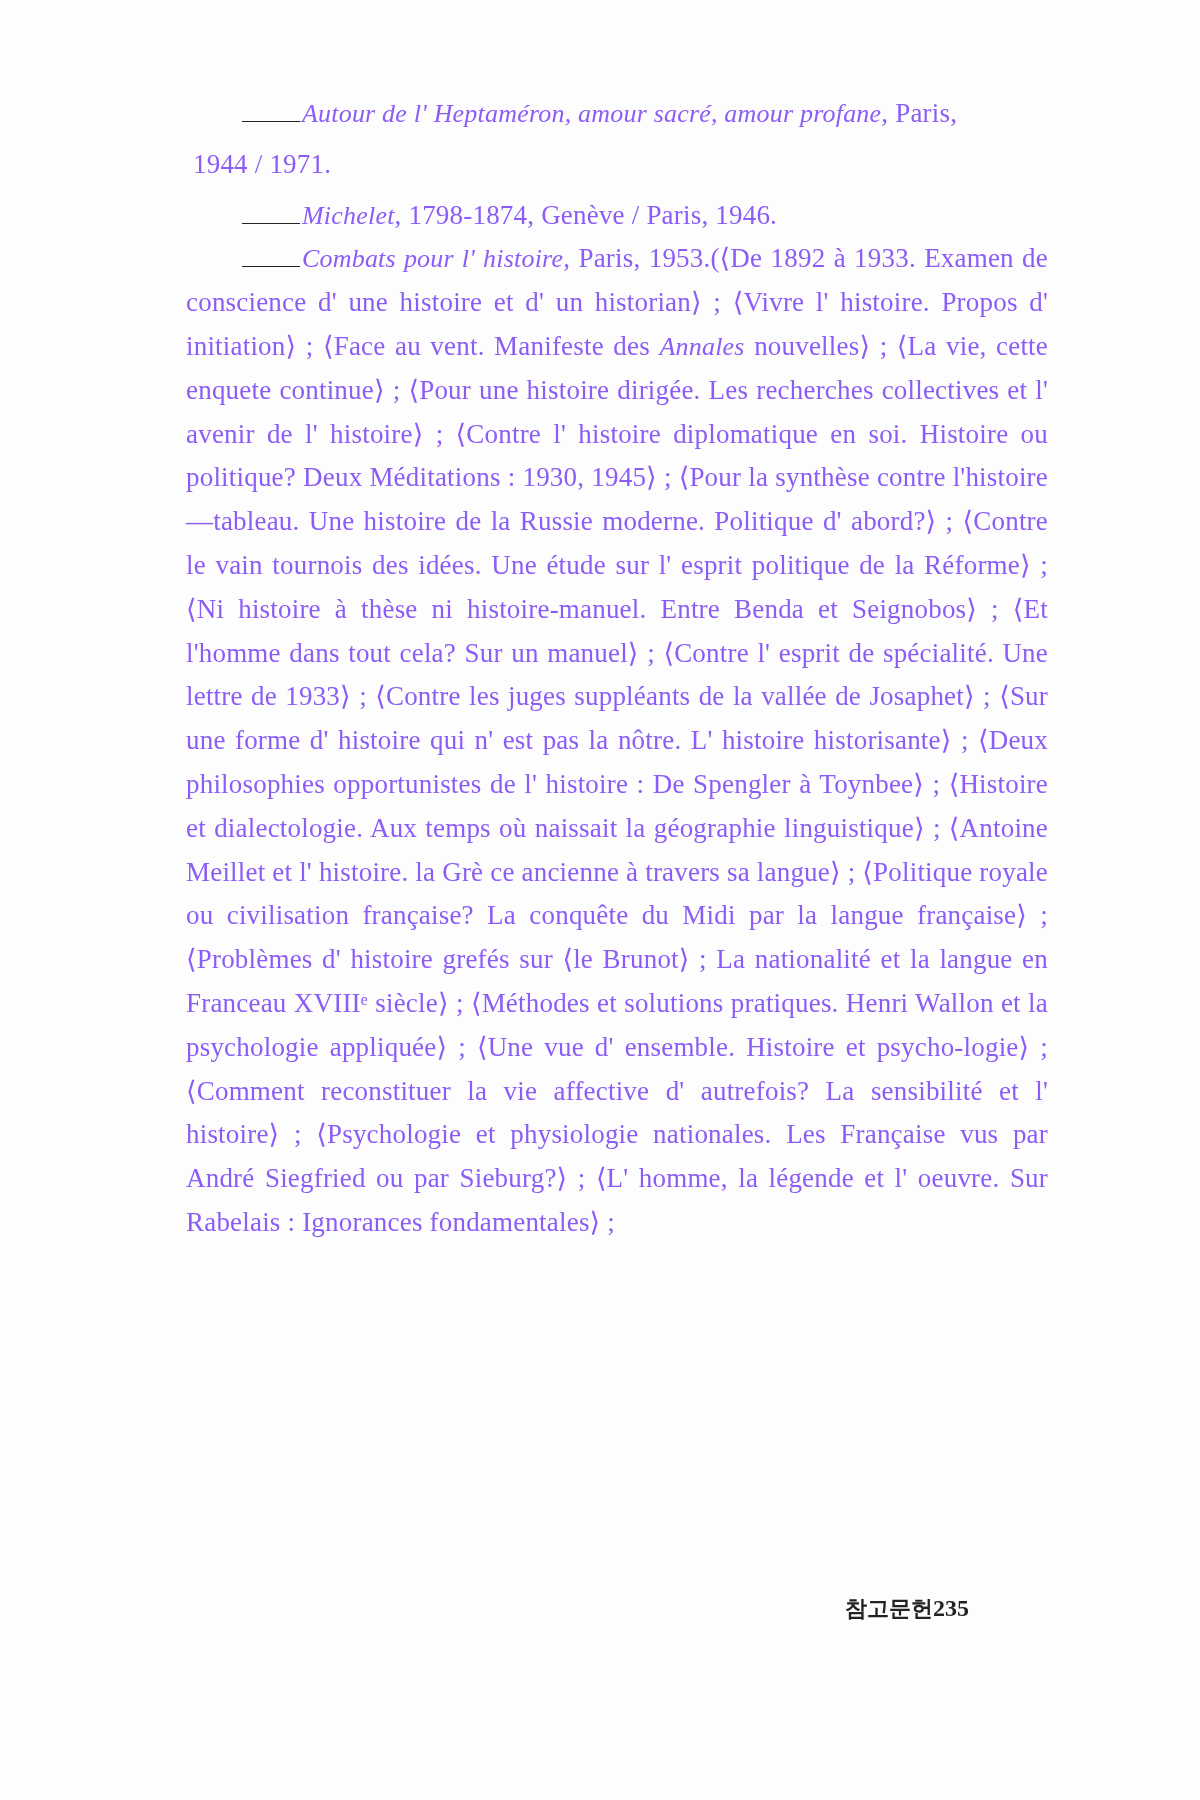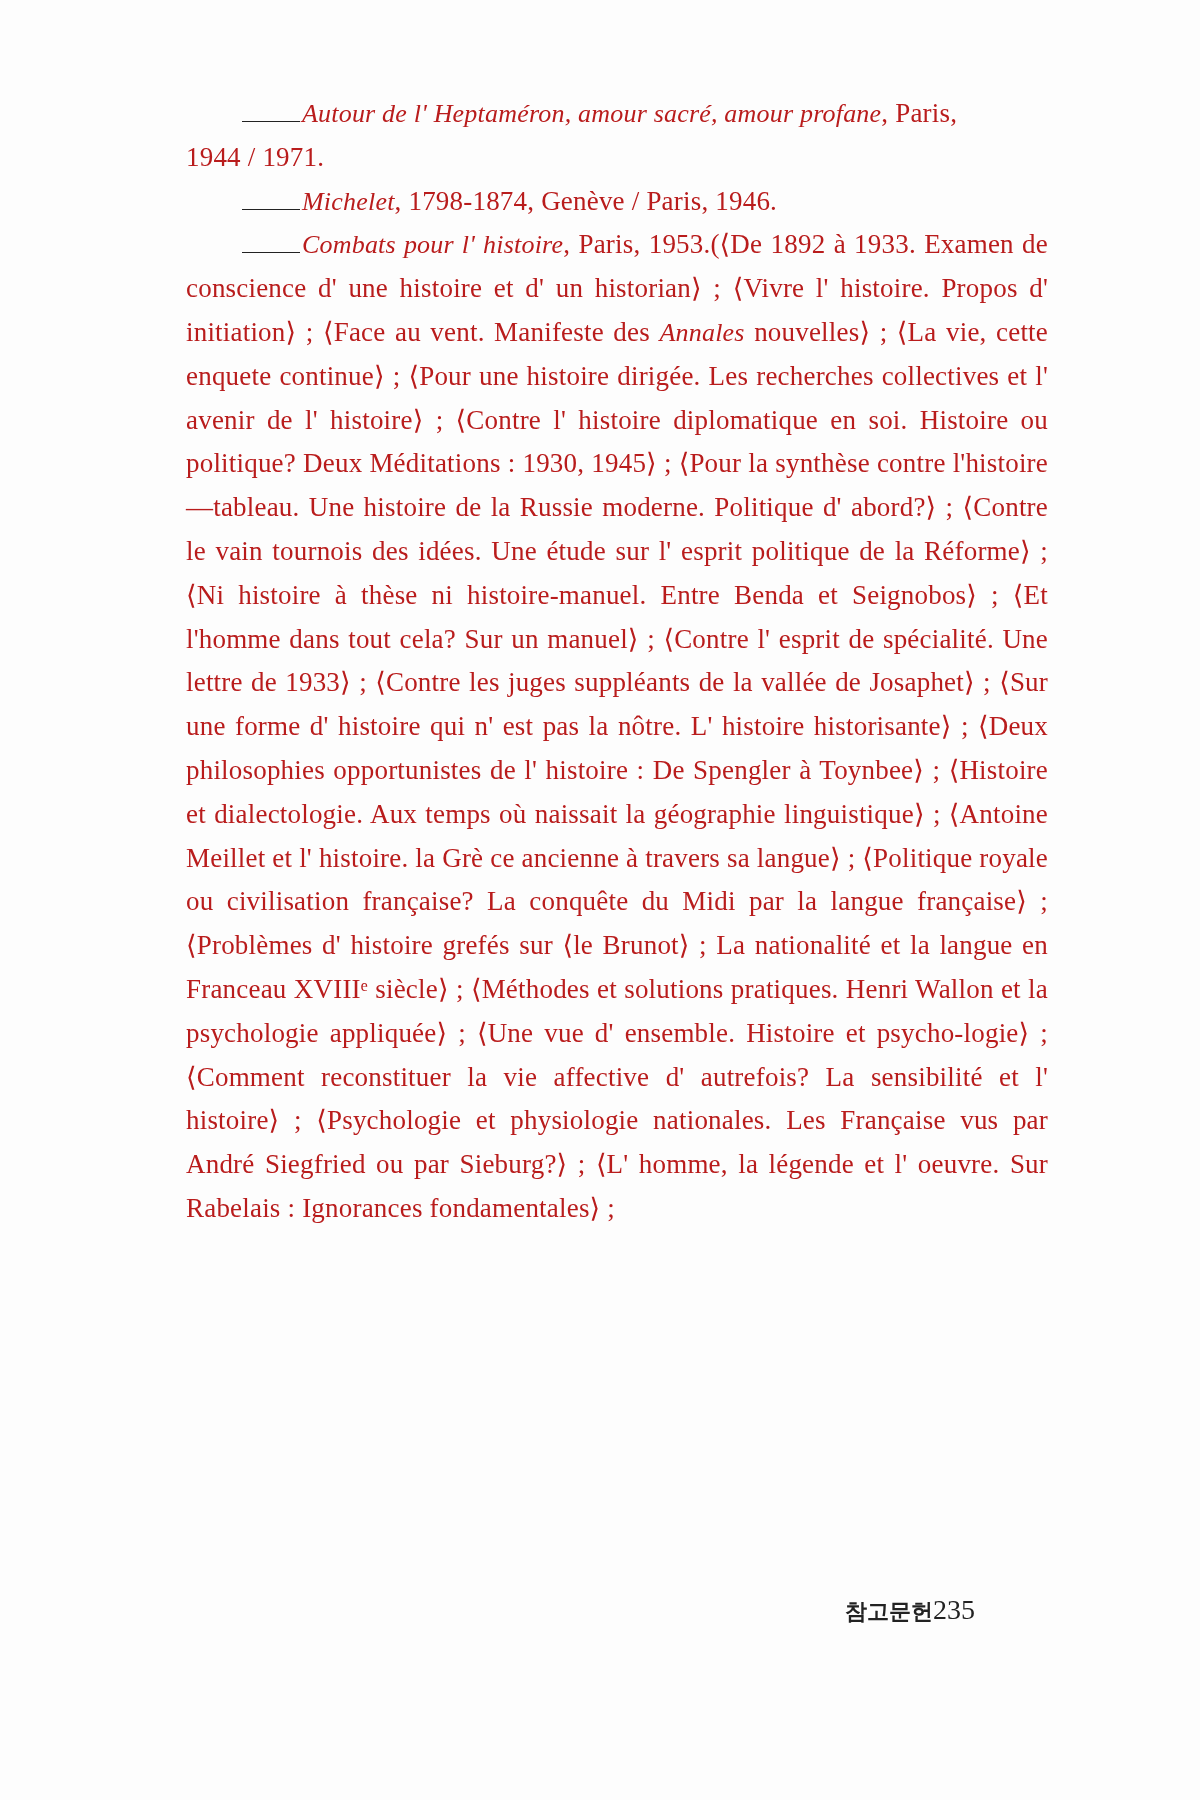--- a/index.html
+++ b/index.html
@@ -14,21 +14,21 @@
       overflow: hidden;
       background: #fdfdfd;
     }
     .page {
       position: absolute;
       left: 186px;
       top: 92px;
       width: 862px;
       font-family: "DejaVu Serif", "Liberation Serif", serif;
       font-size: 25px;
-      color: #b91c1c;
+      color: #8b5cf6;
       line-height: 43.8px;
       text-align: justify;
       letter-spacing: 0.2px;
     }
     .entry {
       margin: 0;
       text-indent: 62px;
     }
     .entry .dash {
       display: inline-block;
@@ -55,32 +55,32 @@
       top: 1594px;
       font-family: "DejaVu Sans", sans-serif;
       font-size: 22px;
       font-weight: bold;
       color: #222;
       display: flex;
       align-items: baseline;
     }
     .footer .num {
       font-family: "Liberation Serif", serif;
-      font-weight: normal;
-      font-size: 28px;
+      font-weight: bold;
+      font-size: 24px;
     }
   </style>
 </head>
 <body>
 
 <div class="page">
   <p class="entry body-text">
     <span class="dash"></span><i>Autour de l' Heptaméron, amour sacré, amour profane</i><span>, Paris,</span>
   </p>
-  <p class="body-text" style="margin:0;">
+  <p class="body-text" style="margin:7px;">
     <span>1944 / 1971.</span>
   </p>
   <p class="entry body-text">
     <span class="dash"></span><i>Michelet</i><span>, 1798-1874, Genève / Paris, 1946.</span>
   </p>
   <p class="entry body-text">
     <span class="dash"></span><i>Combats pour l' histoire</i><span>, Paris, 1953.(⟨De 1892 à 1933. Examen de conscience d' une histoire et d' un historian⟩ ; ⟨Vivre l' histoire. Propos d' initiation⟩ ; ⟨Face au vent. Manifeste des </span><i>Annales</i><span> nouvelles⟩ ; ⟨La vie, cette enquete continue⟩ ; ⟨Pour une histoire dirigée. Les recherches collectives et l' avenir de l' histoire⟩ ; ⟨Contre l' histoire diplomatique en soi. Histoire ou politique? Deux Méditations : 1930, 1945⟩ ; ⟨Pour la synthèse contre l'histoire—tableau. Une histoire de la Russie moderne. Politique d' abord?⟩ ; ⟨Contre le vain tournois des idées. Une étude sur l' esprit politique de la Réforme⟩ ; ⟨Ni histoire à thèse ni histoire-manuel. Entre Benda et Seignobos⟩ ; ⟨Et l'homme dans tout cela? Sur un manuel⟩ ; ⟨Contre l' esprit de spécialité. Une lettre de 1933⟩ ; ⟨Contre les juges suppléants de la vallée de Josaphet⟩ ; ⟨Sur une forme d' histoire qui n' est pas la nôtre. L' histoire historisante⟩ ; ⟨Deux philosophies opportunistes de l' histoire : De Spengler à Toynbee⟩ ; ⟨Histoire et dialectologie. Aux temps où naissait la géographie linguistique⟩ ; ⟨Antoine Meillet et l' histoire. la Grè ce ancienne à travers sa langue⟩ ; ⟨Politique royale ou civilisation française? La conquête du Midi par la langue française⟩ ; ⟨Problèmes d' histoire grefés sur ⟨le Brunot⟩ ; La nationalité et la langue en Franceau XVIIIᵉ siècle⟩ ; ⟨Méthodes et solutions pratiques. Henri Wallon et la psychologie appliquée⟩ ; ⟨Une vue d' ensemble. Histoire et psycho-logie⟩ ; ⟨Comment reconstituer la vie affective d' autrefois? La sensibilité et l' histoire⟩ ; ⟨Psychologie et physiologie nationales. Les Française vus par André Siegfried ou par Sieburg?⟩ ; ⟨L' homme, la légende et l' oeuvre. Sur Rabelais : Ignorances fondamentales⟩ ;</span>
   </p>
 </div>
 

